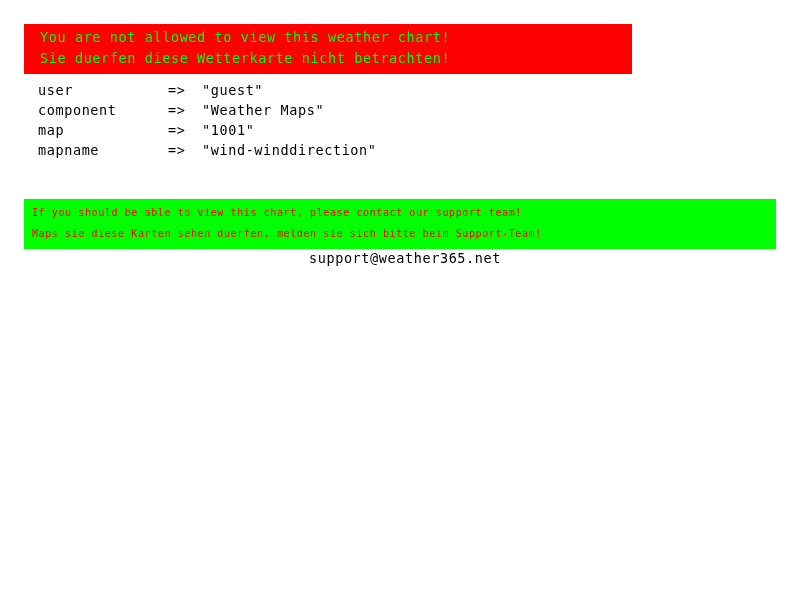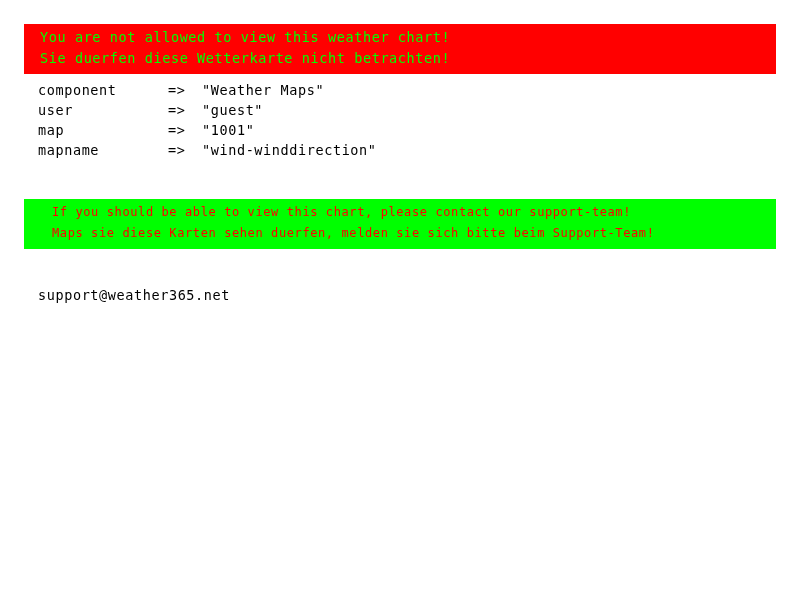--- a/index.html
+++ b/index.html
@@ -23,21 +23,21 @@
     top: 0;
     width: 800px;
     height: 600px;
   }
 
   
   .banner-error {
     position: absolute;
     left: 24px;
     top: 24px;
-    width: 752px;
+    width: 608px;
     background: #ff0000;
     padding: 3px 12px 5px 0;
     box-sizing: border-box;
   }
   .banner-error .line {
     color: #00ff00;
     font-family: "DejaVu Sans Mono", monospace;
     font-size: 13.5px;
     letter-spacing: 0.6px;
     line-height: 21px;
@@ -75,37 +75,36 @@
     left: 24px;
     top: 199px;
     width: 752px;
     background: #00ff00;
     padding: 3px 0 5px 0;
     box-sizing: border-box;
   }
   .banner-info .line {
     color: #ff0000;
     font-family: "DejaVu Sans Mono", monospace;
-    font-size: 12px;
+    font-size: 10px;
     letter-spacing: 0.6px;
     line-height: 21px;
     white-space: pre;
-    padding-left: 28px;
+    padding-left: 8px;
   }
 
   
   .footer {
     position: absolute;
     left: 38px;
     top: 250px;
     width: 734px;
     display: flex;
-    justify-content: flex-start;
+    justify-content: center;
     align-items: baseline;
-    margin-top: 37px;
   }
   .footer .mail,
   .footer .copyright {
     font-family: "DejaVu Sans Mono", monospace;
     font-size: 13.5px;
     letter-spacing: 0.6px;
     white-space: pre;
     color: #000000;
     text-decoration: none;
   }
@@ -116,28 +115,28 @@
 <div class="page">
 
   <div class="banner-error">
     <div class="line">You are not allowed to view this weather chart!</div>
     <div class="line">Sie duerfen diese Wetterkarte nicht betrachten!</div>
   </div>
 
   <table class="details">
     <tbody>
       <tr>
+        <td class="key">user</td>
+        <td class="arrow">=&gt;</td>
+        <td class="value">"guest"</td>
+      </tr>
+      <tr>
         <td class="key">component</td>
         <td class="arrow">=&gt;</td>
         <td class="value">"Weather Maps"</td>
-      </tr>
-      <tr>
-        <td class="key">user</td>
-        <td class="arrow">=&gt;</td>
-        <td class="value">"guest"</td>
       </tr>
       <tr>
         <td class="key">map</td>
         <td class="arrow">=&gt;</td>
         <td class="value">"1001"</td>
       </tr>
       <tr>
         <td class="key">mapname</td>
         <td class="arrow">=&gt;</td>
         <td class="value">"wind-winddirection"</td>

